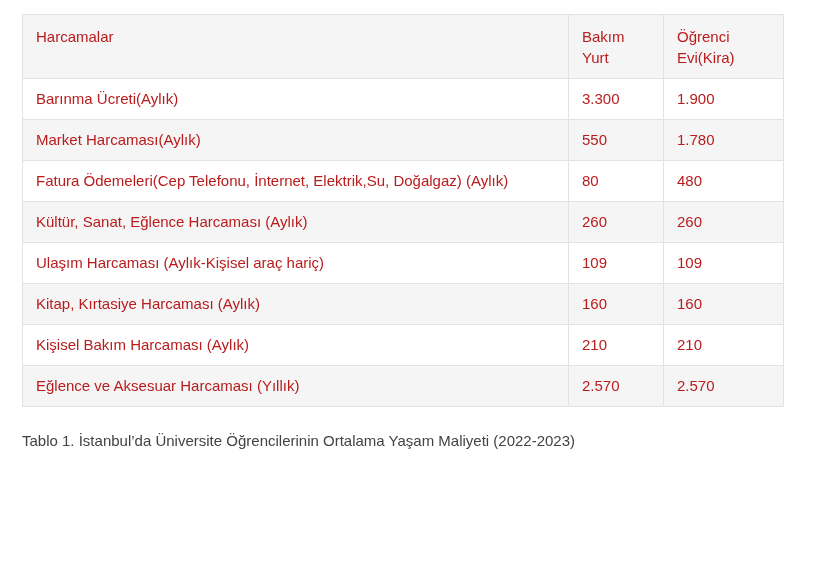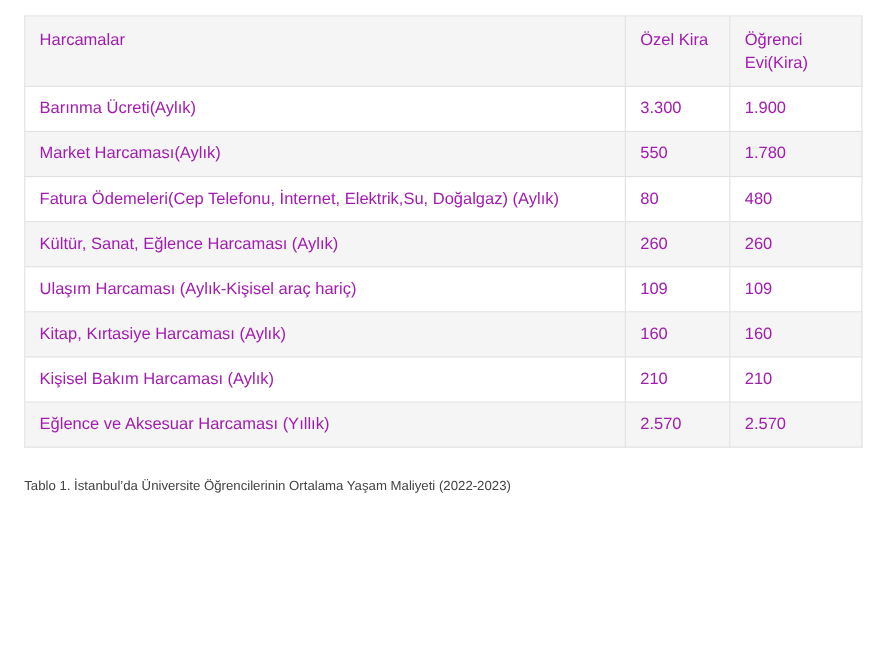--- a/index.html
+++ b/index.html
@@ -12,21 +12,21 @@
     -webkit-font-smoothing: antialiased;
   }
   .page {
     padding: 14px 30px 0 22px;
   }
   table.expenses {
     width: 761px;
     border-collapse: collapse;
     table-layout: fixed;
     font-size: 15px;
-    color: #a21caf;
+    color: #b91c1c;
     padding-left: 12px;
   }
   table.expenses col.c-label   { width: 546px; }
   table.expenses col.c-ozel    { width: 95px;  }
   table.expenses col.c-ogrenci { width: 120px; }
 
   table.expenses th,
   table.expenses td {
     border: 1px solid #e2e2e3;
     text-align: left;
@@ -43,40 +43,40 @@
     height: 40px;
     padding: 0 13px;
     vertical-align: middle;
     line-height: 20px;
   }
   table.expenses tbody tr:nth-child(even) td {
     background: #f5f5f6;
   }
   .caption {
     margin-top: 24px;
-    font-size: 12px;
+    font-size: 15px;
     line-height: 20px;
     color: #454244;
   }
 </style>
 </head>
 <body>
 
 <div class="page">
 
   <table class="expenses">
     <colgroup>
       <col class="c-label">
       <col class="c-ozel">
       <col class="c-ogrenci">
     </colgroup>
     <thead>
       <tr>
         <th>Harcamalar</th>
-        <th>Özel Kira</th>
+        <th>Bakım Yurt</th>
         <th>Öğrenci Evi(Kira)</th>
       </tr>
     </thead>
     <tbody>
       <tr>
         <td>Barınma Ücreti(Aylık)</td>
         <td>3.300</td>
         <td>1.900</td>
       </tr>
       <tr>

